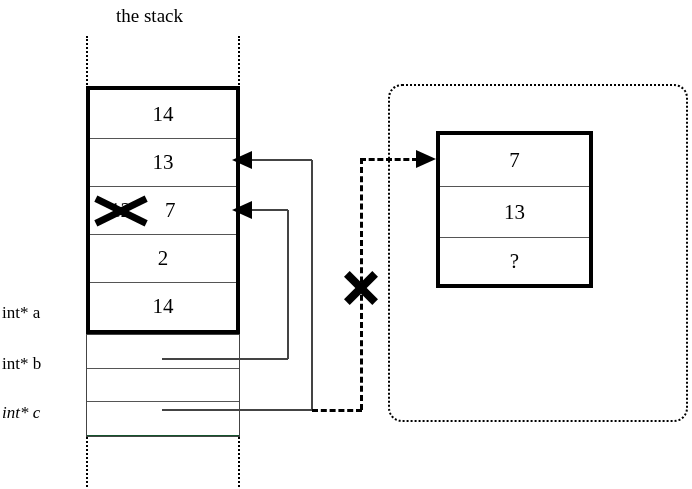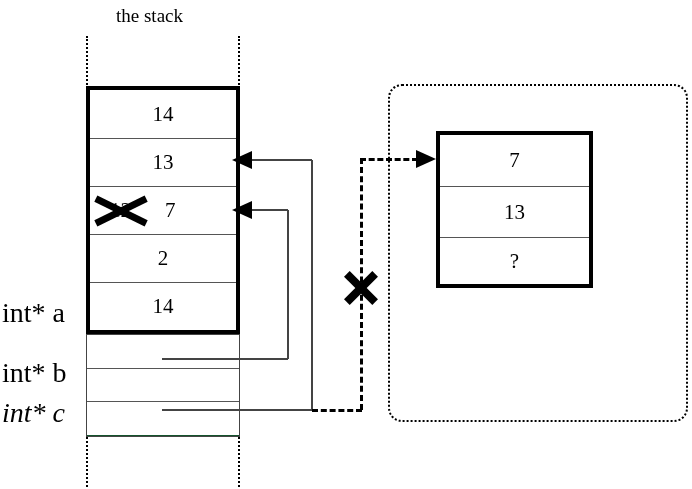--- a/index.html
+++ b/index.html
@@ -65,21 +65,21 @@
     left:0; top:50%;
     width:100%;height:7px;
     background:#000;
     transform-origin:center;
   }
   .struck .xmark i.a{ transform:translateY(-50%) rotate(26deg); }
   .struck .xmark i.b{ transform:translateY(-50%) rotate(-26deg); }
   
   .varlabel{
     position:absolute;
-    font-size:28px;
+    font-size:17px;
     line-height:21px;
     white-space:nowrap;
     text-align:right;
   }
   
   .wire{ position:absolute; background:#444; }
   .wire.h{ height:2px; }
   .wire.v{ width:2px; }
   .arrow-left{
     position:absolute;
@@ -147,21 +147,21 @@
     </div>
   </div>
 
   <div class="memblock plain" style="left:86px;top:334px;width:154px;height:103px;">
     <div class="cell cell-plain" style="height:33px;"></div>
     <div class="cell cell-plain" style="height:33px;"></div>
     <div class="cell cell-plain" style="height:34px;"></div>
   </div>
 
   <div class="varlabel" style="left:2px;top:302px;">int* a</div>
-  <div class="varlabel" style="left:2px;top:362px;">int* b</div>
+  <div class="varlabel" style="left:2px;top:353px;">int* b</div>
   <div class="varlabel" style="left:2px;top:402px;font-style:italic;">int* c</div>
 
   <div class="memblock bold" style="left:436px;top:131px;width:157px;height:157px;">
     <div class="cell" style="height:51px;">
       <span>7</span>
     </div>
     <div class="cell" style="height:51px;">
       <span>13</span>
     </div>
     <div class="cell" style="height:47px;">

